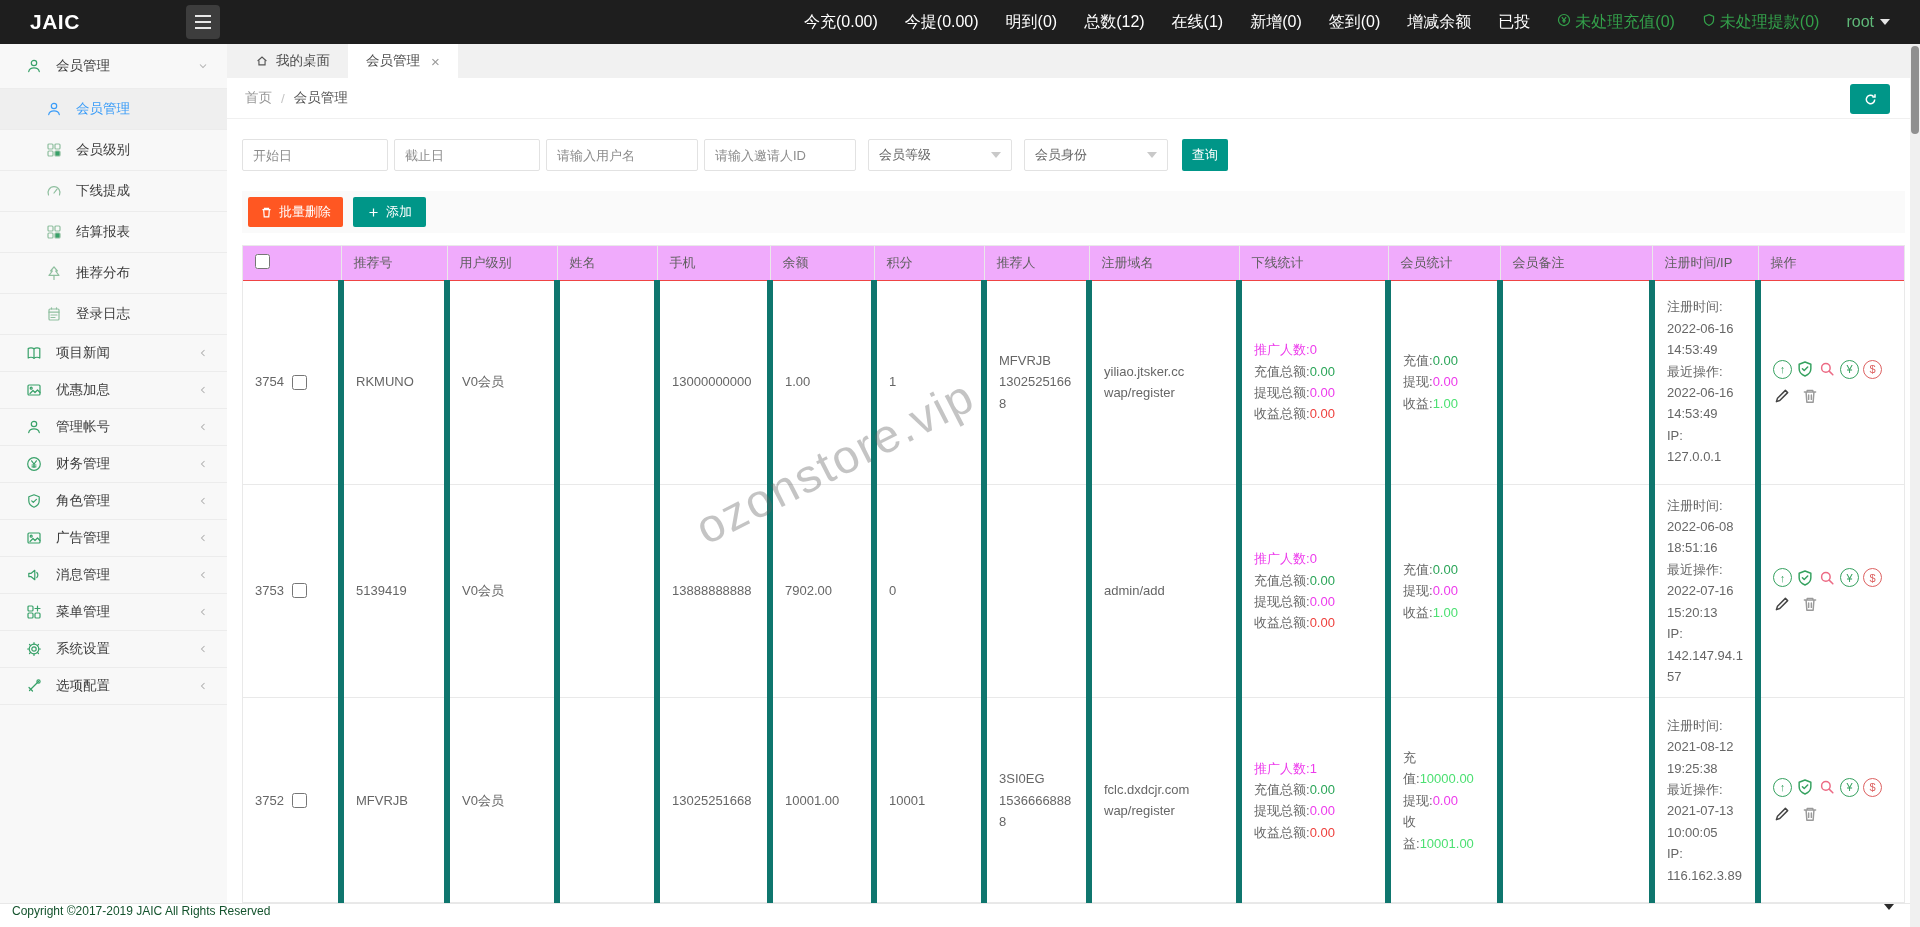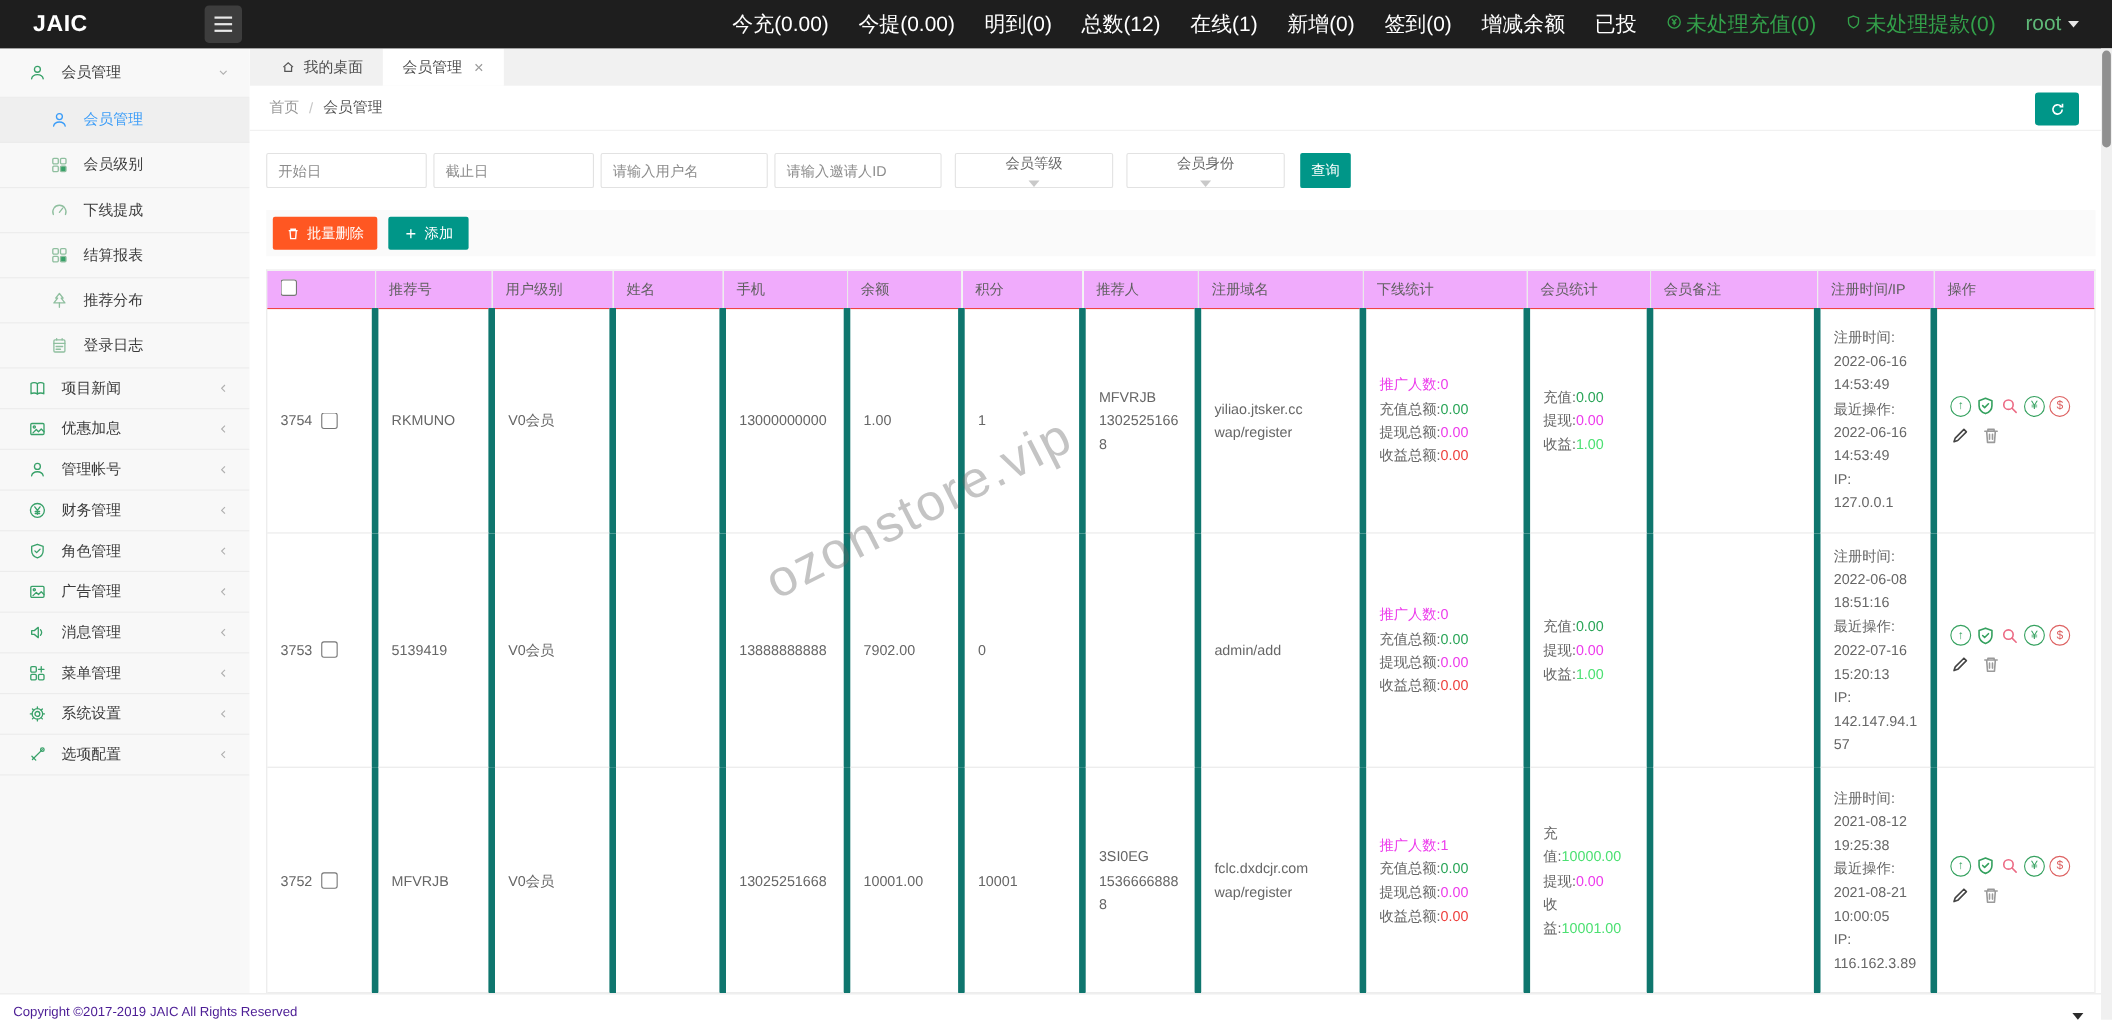--- a/index.html
+++ b/index.html
@@ -3,21 +3,21 @@
 <meta charset="utf-8">
 <style>
   * { margin:0; padding:0; box-sizing:border-box; }
   html,body { width:1920px; height:927px; overflow:hidden; font-family:"Liberation Sans","DejaVu Sans",sans-serif; background:#fff; }
 
   
   .topbar { position:relative; height:44px; background:#1e1e1e; display:flex; align-items:center; color:#fff; z-index:20; }
   .logo { width:186px; padding-left:30px; font-size:21px; font-weight:bold; letter-spacing:.5px; }
   .burger { width:34px; height:34px; background:#3d3d3d; border-radius:4px; display:flex; flex-direction:column; justify-content:center; align-items:center; gap:4px; cursor:pointer; }
   .burger i { display:block; width:16px; height:2px; background:#e8e8e8; }
-  .top-right { margin-left:auto; display:flex; align-items:center; gap:27px; padding-right:30px; font-size:19px; }
+  .top-right { margin-left:auto; display:flex; align-items:center; gap:27px; padding-right:30px; font-size:16px; }
   .top-stat { color:#fff; cursor:pointer; white-space:nowrap; }
   .top-alert { color:#33a04a; cursor:pointer; display:flex; align-items:center; gap:4px; white-space:nowrap; }
   .top-alert svg { width:14px; height:14px; stroke:#33a04a; fill:none; stroke-width:1.4; }
   .top-user { color:#5fb878; display:flex; align-items:center; gap:6px; cursor:pointer; }
   .caret { width:0; height:0; border-left:5px solid transparent; border-right:5px solid transparent; border-top:6px solid #cfd0cf; }
   .top-user .caret { border-top-color:#e6e6e6; }
 
   
   .shell { display:flex; height:859px; }
 
@@ -49,21 +49,21 @@
   .refresh-btn { position:absolute; right:30px; top:6px; width:40px; height:30px; background:#009688; border:none; border-radius:3px; cursor:pointer; display:flex; align-items:center; justify-content:center; }
   .refresh-btn svg { width:15px; height:15px; stroke:#fff; fill:none; stroke-width:1.6; }
 
   .content { padding:0 15px; position:relative; }
 
   
   .filters { display:flex; align-items:center; gap:6px; margin-top:20px; }
   .f-input { width:146px; height:32px; border:1px solid #e2e2e2; border-radius:2px; padding:0 10px; font-size:13px; color:#555; font-family:inherit; background:#fff; }
   .f-input.wide { width:152px; }
   .f-input::placeholder { color:#8c8c8c; }
-  .f-select { width:144px; height:32px; border:1px solid #e2e2e2; border-radius:2px; padding:0 10px; font-size:13px; color:#666; display:flex; align-items:center; justify-content:space-between; cursor:pointer; background:#fff; margin-left:6px;flex-direction:column; }
+  .f-select { width:144px; height:32px; border:1px solid #e2e2e2; border-radius:2px; padding:0 10px; font-size:13px; color:#666; display:flex; align-items:center; justify-content:space-between; cursor:pointer; background:#fff; margin-left:6px; }
   .f-select .caret { border-top-color:#c9c9c9; }
   .btn-search { width:46px; height:32px; margin-left:8px; background:#009688; color:#fff; border:none; border-radius:2px; font-size:13px; cursor:pointer; font-family:inherit; }
 
   
   .strip { margin-top:20px; background:#fafafa; padding:6px; display:flex; gap:10px; }
   .btn-del { height:30px; background:#ff5722; color:#fff; border:none; border-radius:2px; font-size:13px; padding:0 12px; display:flex; align-items:center; gap:6px; cursor:pointer; font-family:inherit; }
   .btn-add { height:30px; background:#009688; color:#fff; border:none; border-radius:2px; font-size:13px; padding:0 14px; display:flex; align-items:center; gap:6px; cursor:pointer; font-family:inherit; }
   .btn-del svg, .btn-add svg { width:13px; height:13px; stroke:#fff; fill:none; stroke-width:1.5; }
 
   
@@ -81,21 +81,21 @@
   .opc { width:19px; height:19px; border-radius:50%; border:1px solid; display:inline-flex; align-items:center; justify-content:center; font-size:11px; cursor:pointer; flex:none; }
   .opc.g { color:#35a15f; border-color:#35a15f; }
   .opc.r { color:#dd6161; border-color:#dd6161; }
   .opsvg { width:18px; height:18px; cursor:pointer; flex:none; }
   .opsvg svg { width:18px; height:18px; fill:none; stroke-width:1.3; stroke-linecap:round; stroke-linejoin:round; }
 
   
   .watermark { position:absolute; left:455px; top:295px; transform:rotate(-27deg); font-size:47px; color:rgba(100,100,100,.38); letter-spacing:2px; pointer-events:none; z-index:5; white-space:nowrap; }
 
   
-  .footer { position:absolute; left:0; bottom:0; width:1920px; height:24px; background:#fff; border-top:1px solid #e8e8e8; display:flex; align-items:flex-end; padding:0 12px; font-size:12px; color:#4c1d95; z-index:15; }
+  .footer { position:absolute; left:0; bottom:0; width:1920px; height:24px; background:#fff; border-top:1px solid #e8e8e8; display:flex; align-items:flex-start; padding:0 12px; font-size:12px; color:#14532d; z-index:15; }
   .footer .caret { margin-left:auto; margin-right:14px; border-top-color:#2b2b2b; }
 
   
   .scrollbar { position:absolute; right:0; top:44px; width:10px; height:883px; background:#f0f0f0; z-index:30; }
   .scroll-thumb { position:absolute; top:2px; left:1px; width:8px; height:88px; background:#909090; border-radius:4px; }
 </style>
 </head>
 <body>
 
 <div class="topbar">
@@ -561,21 +561,21 @@
     <td>
                   <span class="line"><span style="color: rgb(102, 102, 102);">充值:</span><span style="color: rgb(76, 224, 114);">10000.00</span></span>
                   <span class="line"><span style="color: rgb(102, 102, 102);">提现:</span><span style="color: rgb(237, 59, 236);">0.00</span></span>
                   <span class="line"><span style="color: rgb(102, 102, 102);">收益:</span><span style="color: rgb(76, 224, 114);">10001.00</span></span>
                 </td>
     <td></td>
     <td>
                   <span class="line"><span>注册时间:</span></span>
                   <span class="line">2021-08-12 19:25:38</span>
                   <span class="line"><span>最近操作:</span></span>
-                  <span class="line">2021-08-21 10:00:05</span>
+                  <span class="line">2021-07-13 10:00:05</span>
                   <span class="line"><span>IP:</span></span>
                   <span class="line">116.162.3.89</span>
                 </td>
     <td>
       <div class="ops1">
         <span class="opc g">↑</span>
         <span class="opsvg"><svg viewBox="0 0 16 16" stroke="#35a15f">
                         <path d="M8 1.8 L13.2 3.8 V7.8 C13.2 10.8 11.2 13 8 14.2 C4.8 13 2.8 10.8 2.8 7.8 V3.8 Z"></path>
                         <path d="M5.7 7.8 L7.3 9.4 L10.4 6.3"></path>
                       </svg></span>

